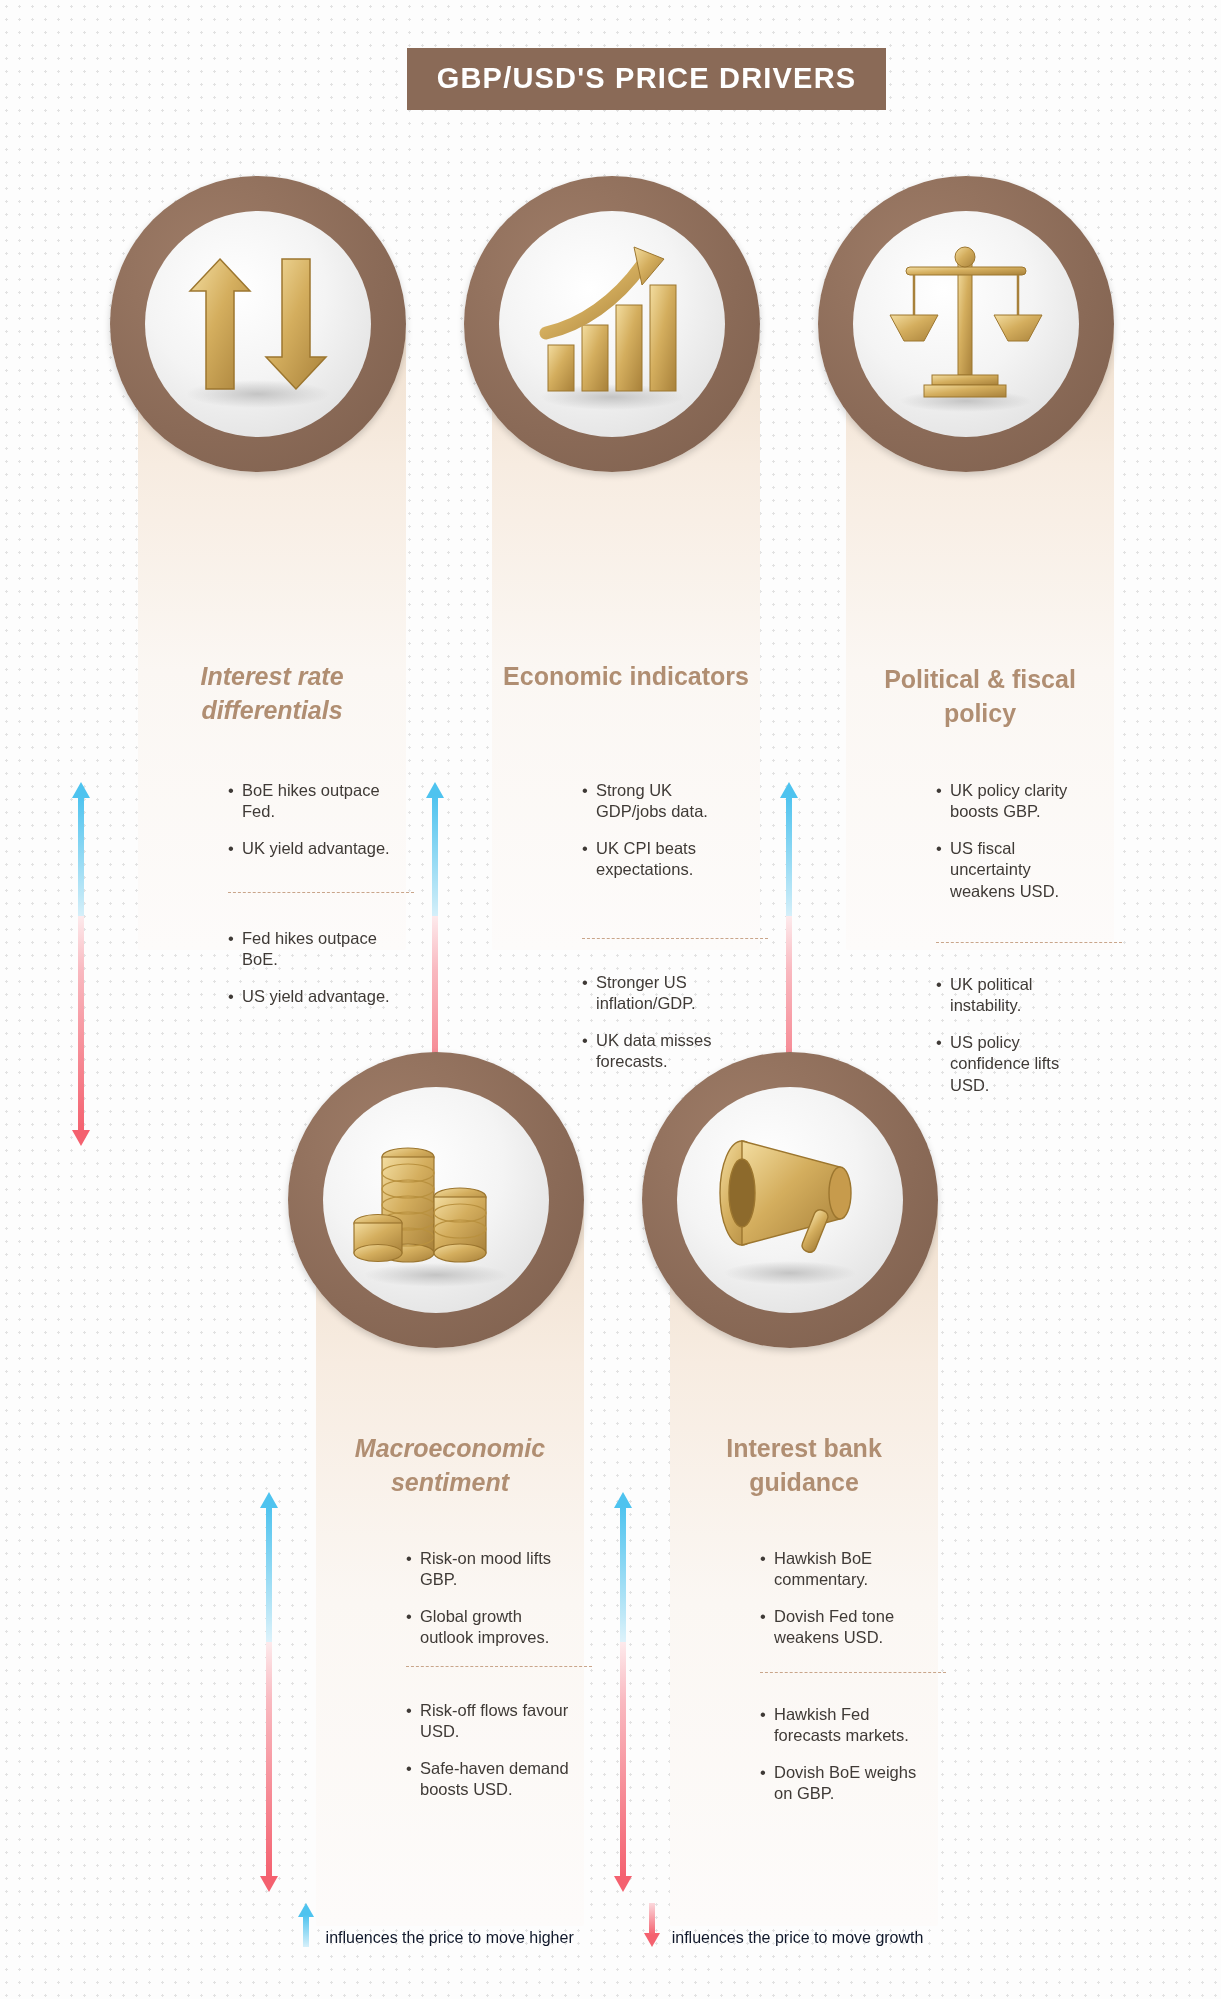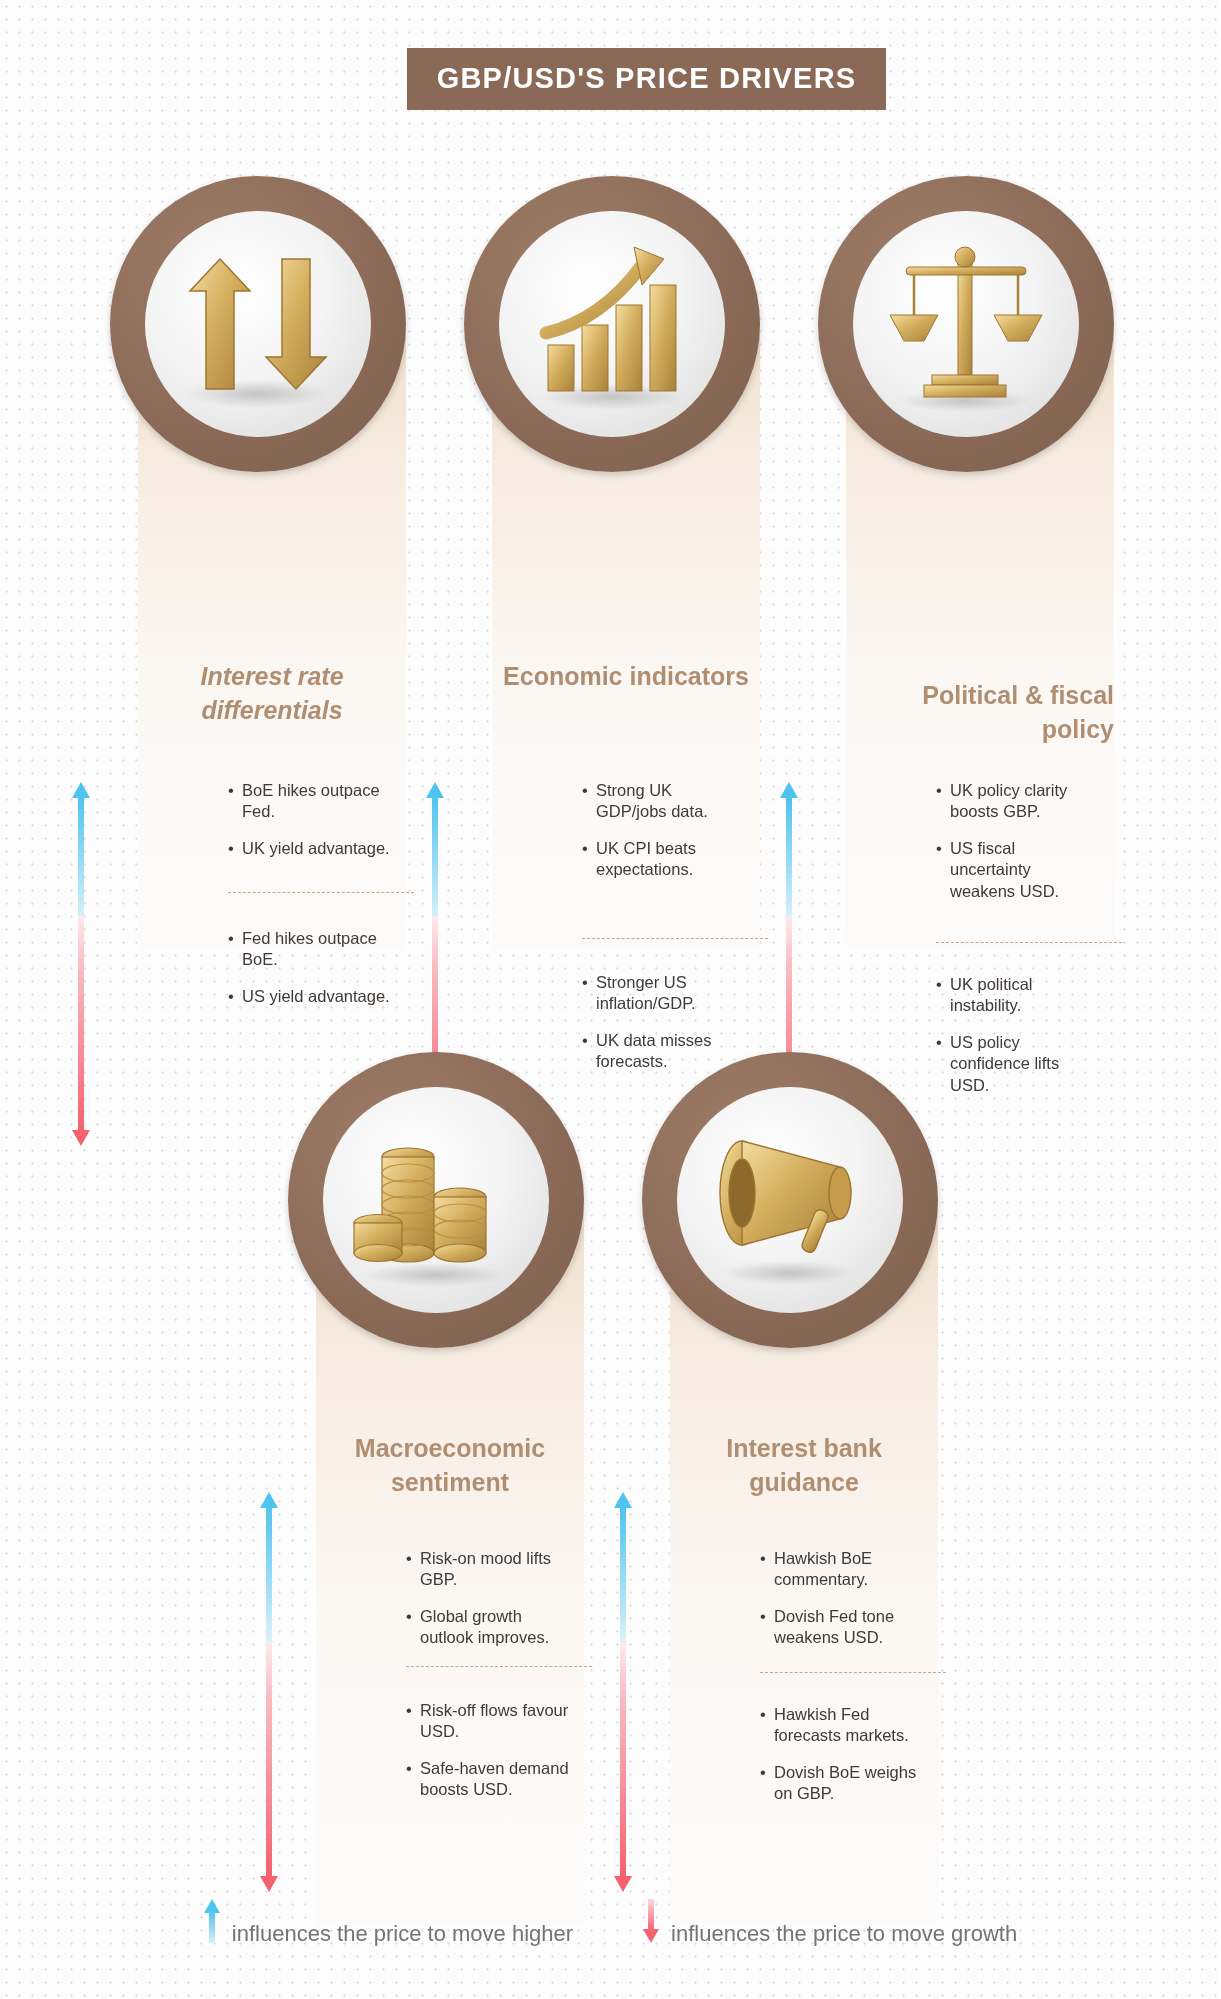--- a/index.html
+++ b/index.html
@@ -144,21 +144,21 @@
     position: absolute;
     bottom: 52px;
     left: 0;
     width: 100%;
     display: flex;
     justify-content: center;
     gap: 70px;
     align-items: center;
   }
   .legend-item { display: flex; align-items: center; gap: 12px; }
-  .legend-item span.lbl { font-size: 22px; color: #737373; margin-top: 26px; }
+  .legend-item span.lbl { font-size: 16px; color: #0f172a; margin-top: 26px; }
   .legend-arrow { position: relative; width: 16px; height: 44px; }
   .legend-arrow .shaft { position: absolute; left: 5px; width: 6px; }
   .legend-arrow .head {
     position: absolute; left: 0; width: 0; height: 0;
     border-left: 8px solid transparent; border-right: 8px solid transparent;
   }
   .legend-arrow.up .head { top: 0; border-bottom: 14px solid #4ec3ef; }
   .legend-arrow.up .shaft { top: 12px; bottom: 0; background: linear-gradient(180deg,#4ec3ef,#d6f0fa); }
   .legend-arrow.down .head { bottom: 0; border-top: 14px solid #f4616f; }
   .legend-arrow.down .shaft { top: 0; bottom: 12px; background: linear-gradient(0deg,#f4616f,#fbd8dc); }
@@ -289,21 +289,21 @@
         <circle cx="99" cy="28" r="10" fill="url(#gold1)" stroke="#9c762f"></circle>
         <line x1="48" y1="46" x2="48" y2="86" stroke="#a8813a" stroke-width="2.5"></line>
         <line x1="152" y1="46" x2="152" y2="86" stroke="#a8813a" stroke-width="2.5"></line>
         <path d="M24 86 h48 l-14 26 h-20 z" fill="url(#gold1)" stroke="#9c762f"></path>
         <path d="M128 86 h48 l-14 26 h-20 z" fill="url(#gold1)" stroke="#9c762f"></path>
         <rect x="66" y="146" width="66" height="10" fill="url(#gold1)" stroke="#9c762f"></rect>
         <rect x="58" y="156" width="82" height="12" fill="url(#gold1)" stroke="#9c762f"></rect>
       </svg>
     </div>
   </div>
-  <div class="card-title" style="top:503px;text-align:right;">Political &amp; fiscal policy</div>
+  <div class="card-title" style="top:487px;">Political &amp; fiscal policy</div>
 
   <div class="list" style="top:604px; padding-left:118px; padding-right:14px;">
     <div class="bullet">
         <span class="dot">•</span>
         <span class="txt">UK policy clarity boosts GBP.</span>
       </div>
     <div class="bullet">
         <span class="dot">•</span>
         <span class="txt">US fiscal uncertainty weakens USD.</span>
       </div>
@@ -360,21 +360,21 @@
           </g>
           <g fill="url(#gold1)">
             <ellipse cx="42" cy="118" rx="24" ry="8.5"></ellipse>
             <rect x="18" y="118" width="48" height="30"></rect>
             <ellipse cx="42" cy="148" rx="24" ry="8.5"></ellipse>
           </g>
         </g>
       </svg>
     </div>
   </div>
-  <div class="card-title" style="top:1100px; top:380px;">Macroeconomic sentiment</div>
+  <div class="card-title" style="top:1100px; top:380px;font-style:italic;">Macroeconomic sentiment</div>
 
   <div class="list" style="top:496px; padding-left:118px; padding-right:14px;">
     <div class="bullet">
         <span class="dot">•</span>
         <span class="txt">Risk-on mood lifts GBP.</span>
       </div>
     <div class="bullet">
         <span class="dot">•</span>
         <span class="txt">Global growth outlook improves.</span>
       </div>

